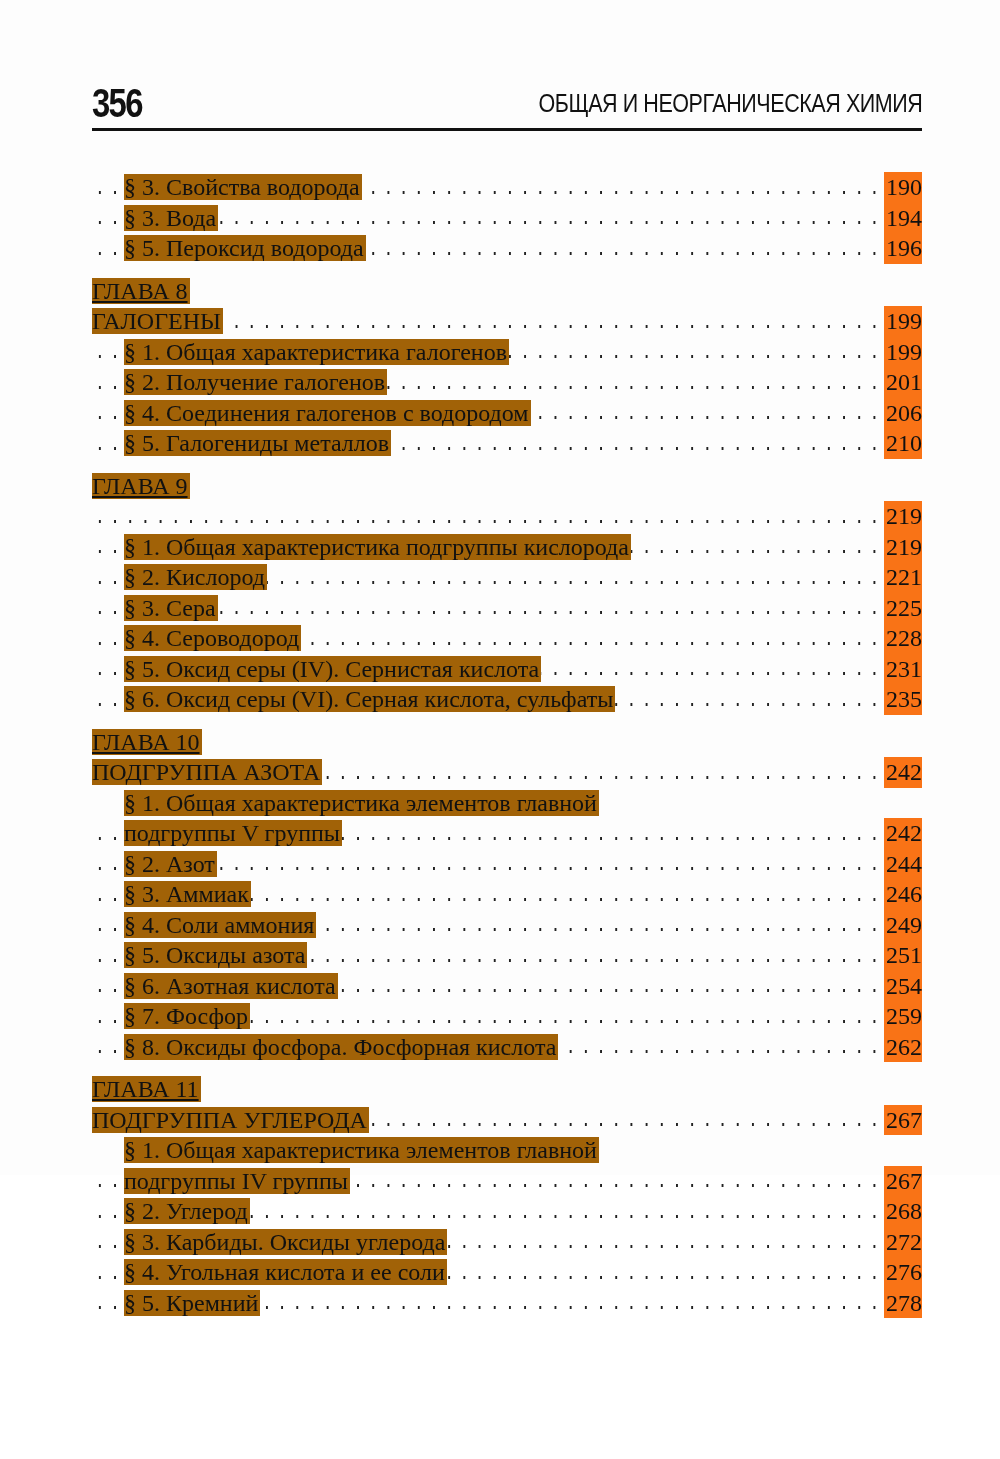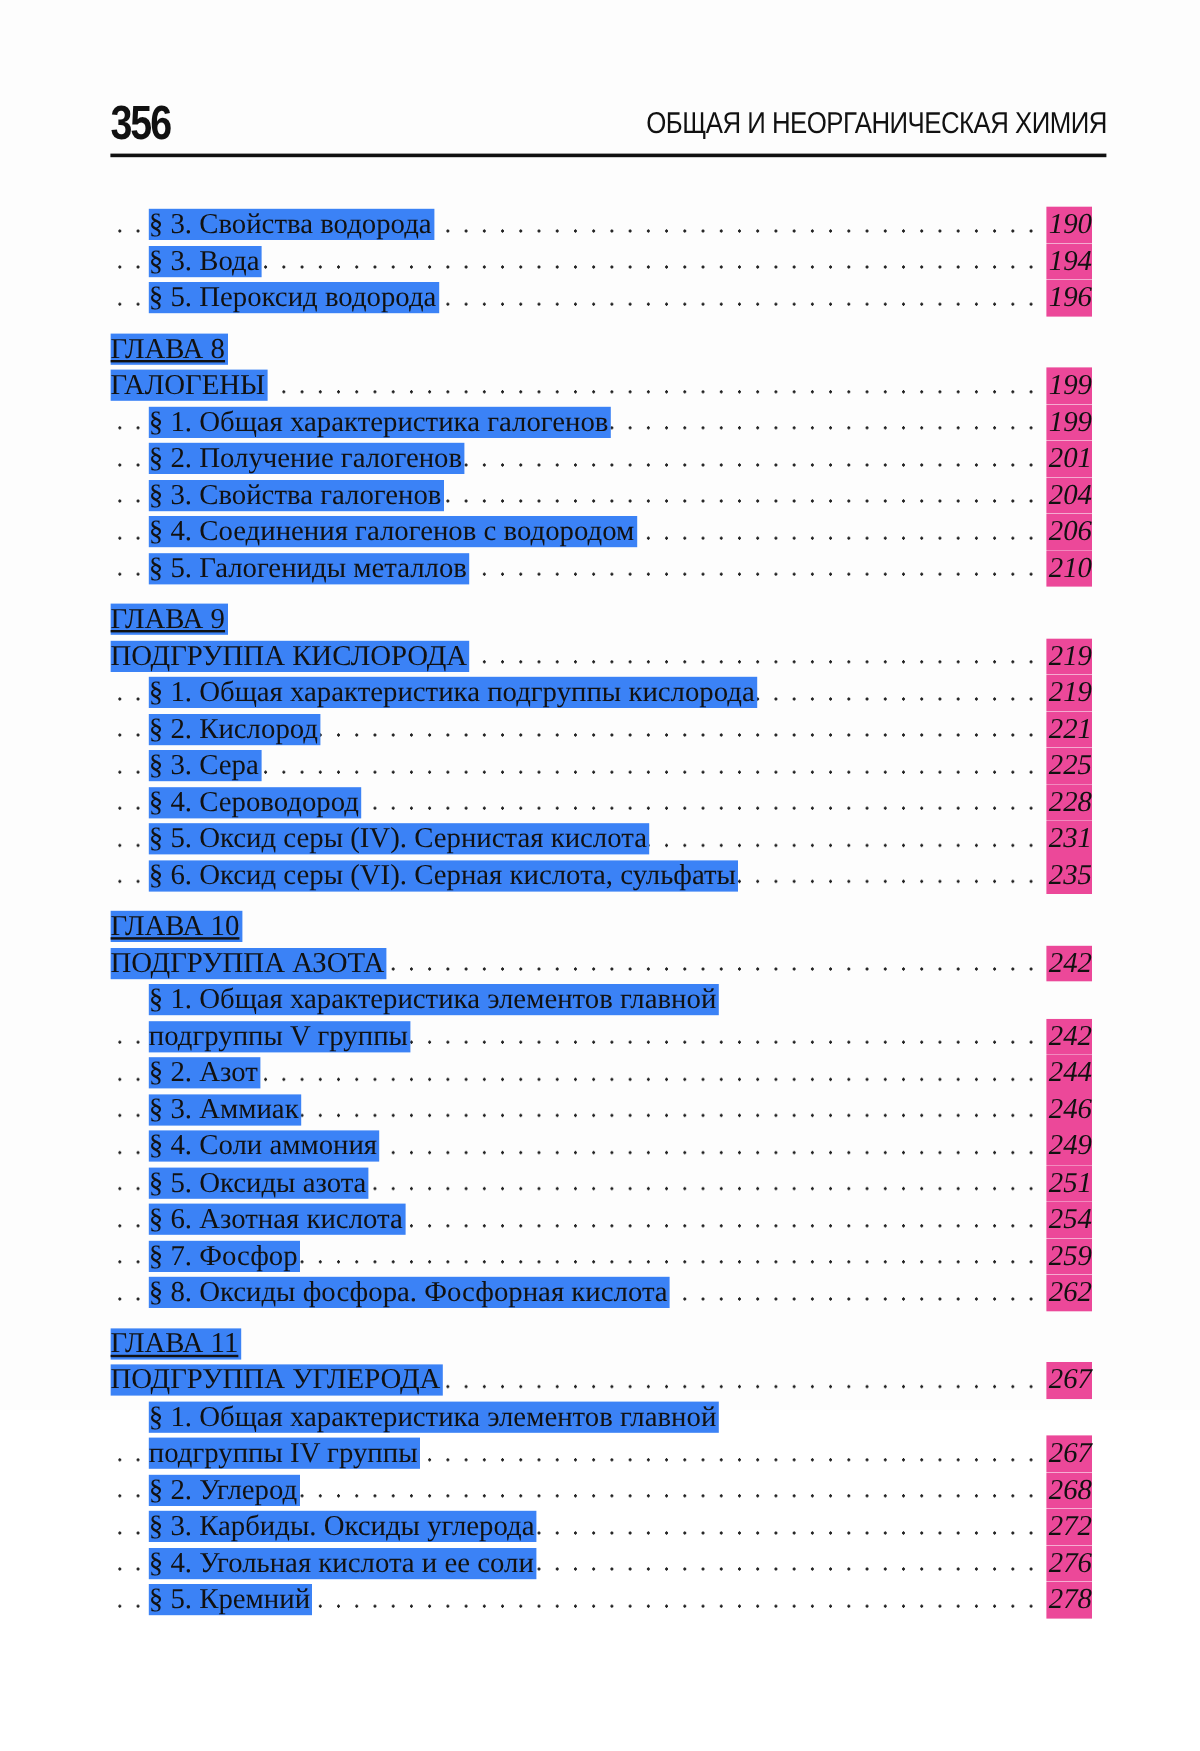--- a/index.html
+++ b/index.html
@@ -23,28 +23,28 @@
 
     .toc { position: absolute; left: 92px; top: 172px; width: 830px; }
     .toc-line {
       position: relative; height: 30.5px; line-height: 30.5px;
       font-family: "Liberation Serif", serif; font-size: 24px;
       white-space: nowrap; overflow: hidden;
     }
     .toc-line.section { padding-left: 32px; }
     .toc-line.chapter-heading { height: 30.5px; text-decoration: underline; }
     .toc-line.gap { margin-top: 12px; }
-    .toc-line .txt { position: relative; z-index: 2; background: #3b82f6; padding-right: 2px; }
+    .toc-line .txt { position: relative; z-index: 2; background: #a16207; padding-right: 2px; }
     .toc-line .leader {
       position: absolute; left: 0; right: 40px; bottom: 9px; height: 3px; z-index: 1;
       background-image: radial-gradient(circle, #222 1.2px, transparent 1.4px);
       background-size: 15.2px 3px; background-position: right center; background-repeat: repeat-x;
     }
     .toc-line .pg {
-      position: absolute; right: 12px; top: 0; z-index: 2; background: #ec4899; padding-left: 2px; font-style: italic;
+      position: absolute; right: 0; top: 0; z-index: 2; background: #f97316; padding-left: 2px;
     }
   </style>
 </head>
 <body>
 
 <div class="page">
   <div class="header">
     <span class="page-number">356</span>
     <span class="running-title">ОБЩАЯ И НЕОРГАНИЧЕСКАЯ ХИМИЯ</span>
   </div>
@@ -65,25 +65,24 @@
     <div class="toc-line section">
       <span class="leader"></span>
       <span class="txt">§ 5. Пероксид водорода</span>
       <span class="pg">196</span>
     </div>
 
   <div class="toc-line chapter-heading gap no-leader"><span class="txt">ГЛАВА 8</span></div>
       <div class="toc-line chapter"><span class="leader"></span><span class="txt">ГАЛОГЕНЫ</span><span class="pg">199</span></div>
       <div class="toc-line section"><span class="leader"></span><span class="txt">§ 1. Общая характеристика галогенов</span><span class="pg">199</span></div>
       <div class="toc-line section"><span class="leader"></span><span class="txt">§ 2. Получение галогенов</span><span class="pg">201</span></div>
-      <div class="toc-line section"><span class="leader"></span><span class="txt">§ 3. Свойства галогенов</span><span class="pg">204</span></div>
       <div class="toc-line section"><span class="leader"></span><span class="txt">§ 4. Соединения галогенов с водородом</span><span class="pg">206</span></div>
       <div class="toc-line section"><span class="leader"></span><span class="txt">§ 5. Галогениды металлов</span><span class="pg">210</span></div>
       <div class="toc-line chapter-heading gap no-leader"><span class="txt">ГЛАВА 9</span></div>
-      <div class="toc-line chapter"><span class="leader"></span><span class="txt">ПОДГРУППА КИСЛОРОДА</span><span class="pg">219</span></div>
+      <div class="toc-line chapter"><span class="leader"></span><span class="pg">219</span></div>
       <div class="toc-line section"><span class="leader"></span><span class="txt">§ 1. Общая характеристика подгруппы кислорода</span><span class="pg">219</span></div>
       <div class="toc-line section"><span class="leader"></span><span class="txt">§ 2. Кислород</span><span class="pg">221</span></div>
       <div class="toc-line section"><span class="leader"></span><span class="txt">§ 3. Сера</span><span class="pg">225</span></div>
       <div class="toc-line section"><span class="leader"></span><span class="txt">§ 4. Сероводород</span><span class="pg">228</span></div>
       <div class="toc-line section"><span class="leader"></span><span class="txt">§ 5. Оксид серы (IV). Сернистая кислота</span><span class="pg">231</span></div>
       <div class="toc-line section"><span class="leader"></span><span class="txt">§ 6. Оксид серы (VI). Серная кислота, сульфаты</span><span class="pg">235</span></div>
       <div class="toc-line chapter-heading gap no-leader"><span class="txt">ГЛАВА 10</span></div>
       <div class="toc-line chapter"><span class="leader"></span><span class="txt">ПОДГРУППА АЗОТА</span><span class="pg">242</span></div>
       <div class="toc-line section no-leader"><span class="txt">§ 1. Общая характеристика элементов главной</span></div>
       <div class="toc-line section"><span class="leader"></span><span class="txt">подгруппы V группы</span><span class="pg">242</span></div>

